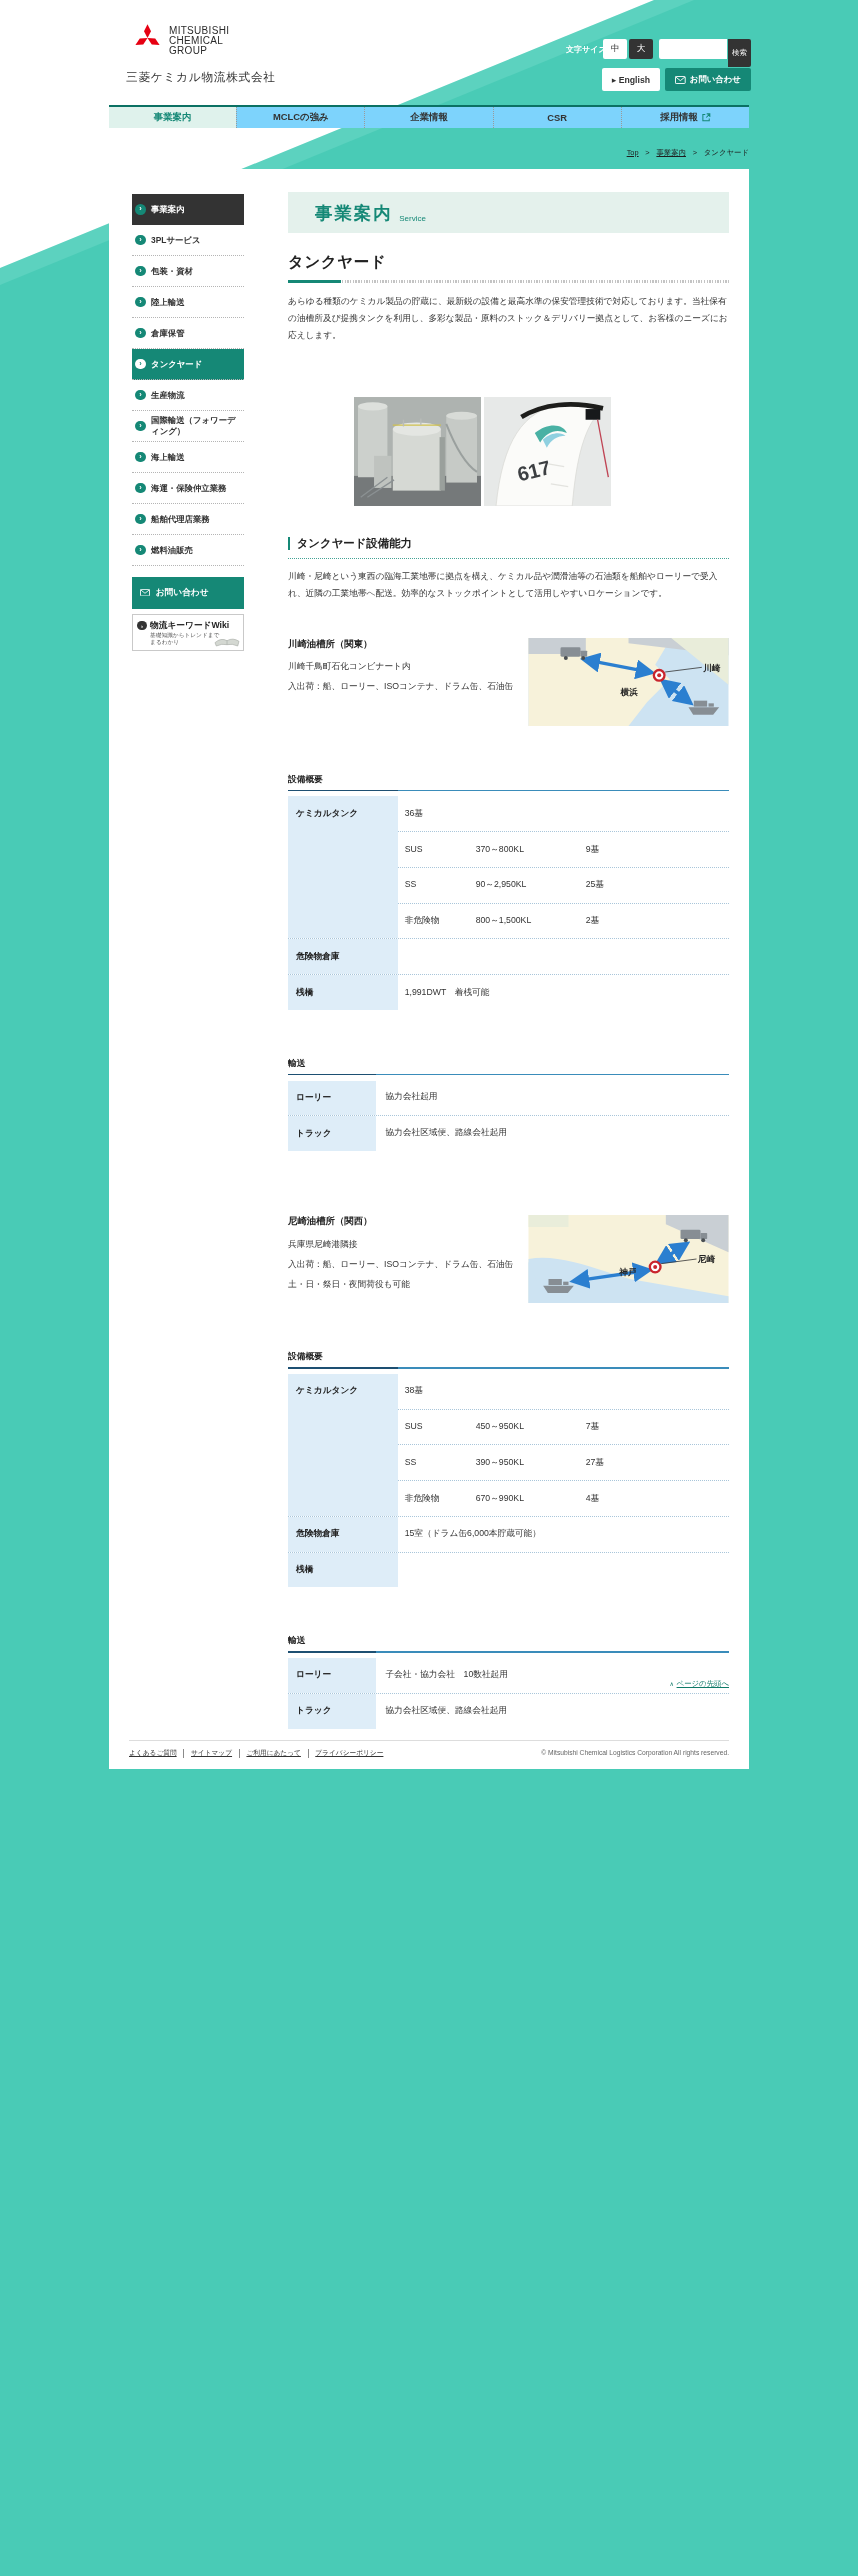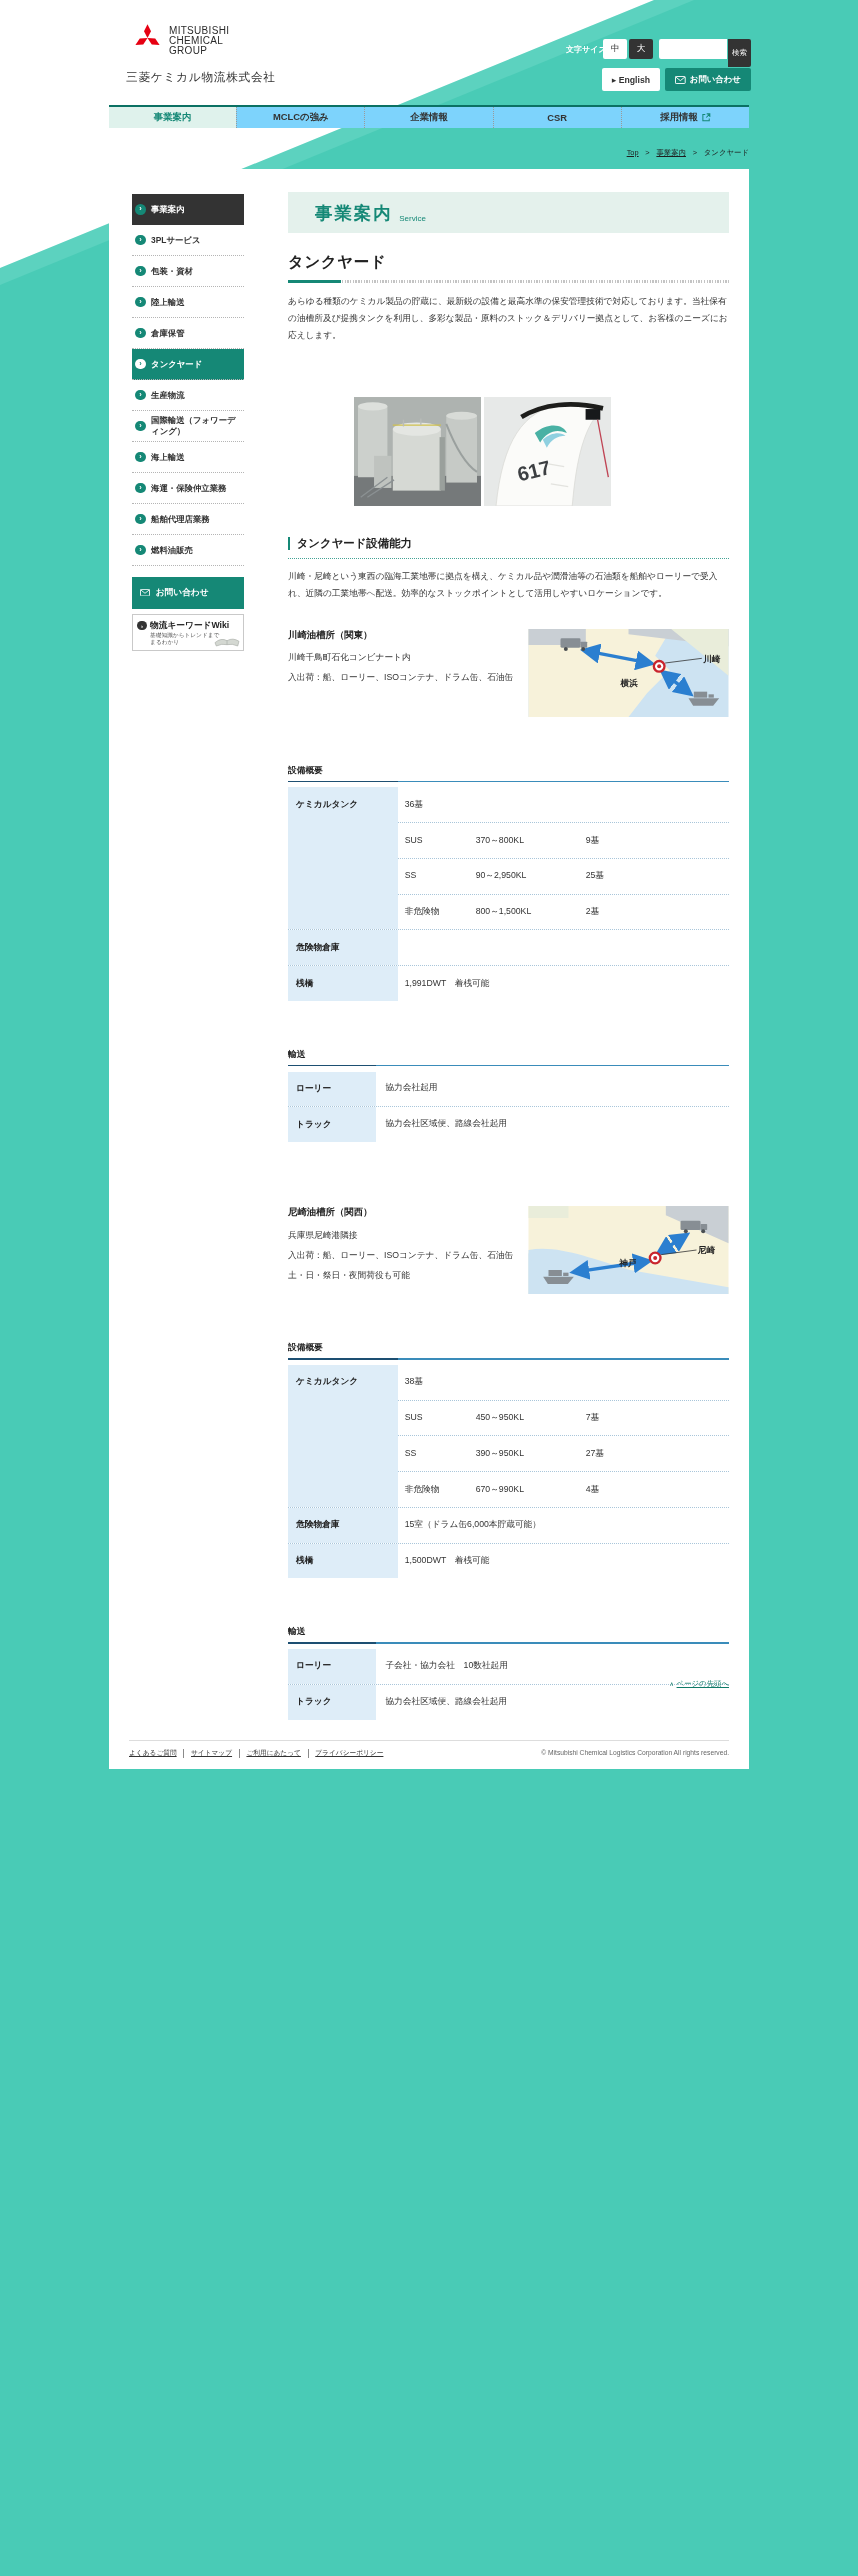--- a/index.html
+++ b/index.html
@@ -81,21 +81,21 @@
   .h1-line::before { content:""; position:absolute; left:0; top:0; width:53px; height:2.7px; background:#158876; }
   .intro { margin-top:10.7px; font-size:8.7px; line-height:16.7px; color:#333; }
 
   .photos { margin-top:53px; margin-left:66px; display:flex; gap:2.7px; }
   .photo { width:127px; height:109px; display:block; }
 
   .sec-head { margin-top:31px; border-bottom:1.3px dotted #44a395; padding-bottom:8px; }
   .sec-h2 { font-size:11.4px; font-weight:bold; color:#222; border-left:2.7px solid #158876; padding-left:6.7px; line-height:13.4px; }
   .sec-desc { margin-top:9.4px; font-size:8.7px; line-height:16.7px; color:#333; }
 
-  .facility { margin-top:27px; position:relative; min-height:88px; }
+  .facility { margin-top:36px; position:relative; min-height:88px; }
   .f-name { font-size:9.4px; font-weight:bold; color:#222; margin-bottom:5.3px; }
   .f-line { font-size:8.7px; color:#333; line-height:20px; }
   .map { position:absolute; right:0; top:0; width:201px; height:88px; display:block; }
 
   .tbl-h3 { margin-top:48px; font-size:8.7px; font-weight:bold; color:#222; padding-bottom:5.3px; position:relative; }
   .tbl-h3 .u1 { position:absolute; bottom:0; left:0; height:1.3px; background:#1d4f72; }
   .tbl-h3 .u2 { position:absolute; bottom:0; right:0; height:1.3px; background:#3a8cba; }
   .tbl-h3.w165 .u1 { width:110px; } .tbl-h3.w165 .u2 { left:110px; }
   .tbl-h3.w132 .u1 { width:88px; } .tbl-h3.w132 .u2 { left:88px; }
 
@@ -461,23 +461,20 @@
           </div>
         </div>
         <div class="s-row">
           <div class="label-cell">危険物倉庫</div>
           <div class="vals">
               <div class="val-single">15室（ドラム缶6,000本貯蔵可能）</div>
             </div>
         </div>
         <div class="s-row">
           <div class="label-cell">桟橋</div>
-          <div class="vals">
-              <div class="val-single">1,500DWT　着桟可能</div>
-            </div>
         </div>
       </div>
 
       <h3 class="tbl-h3 w132"><span>輸送</span><span class="u1"></span><span class="u2"></span></h3>
       <div class="spec t">
         <div class="s-row">
           <div class="label-cell">ローリー</div>
           <div class="vals">
               <div class="val-single">子会社・協力会社　10数社起用</div>
             </div>

